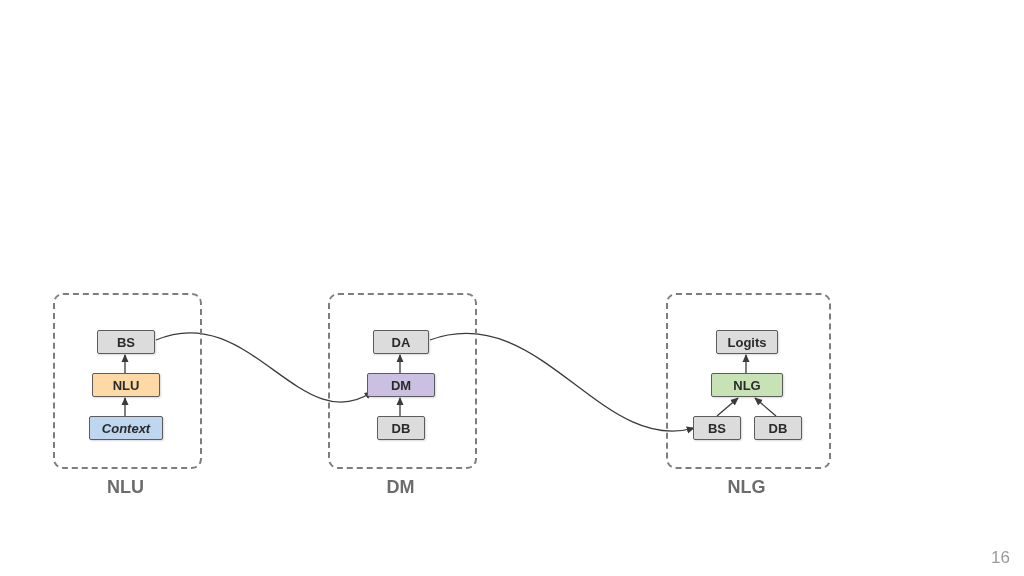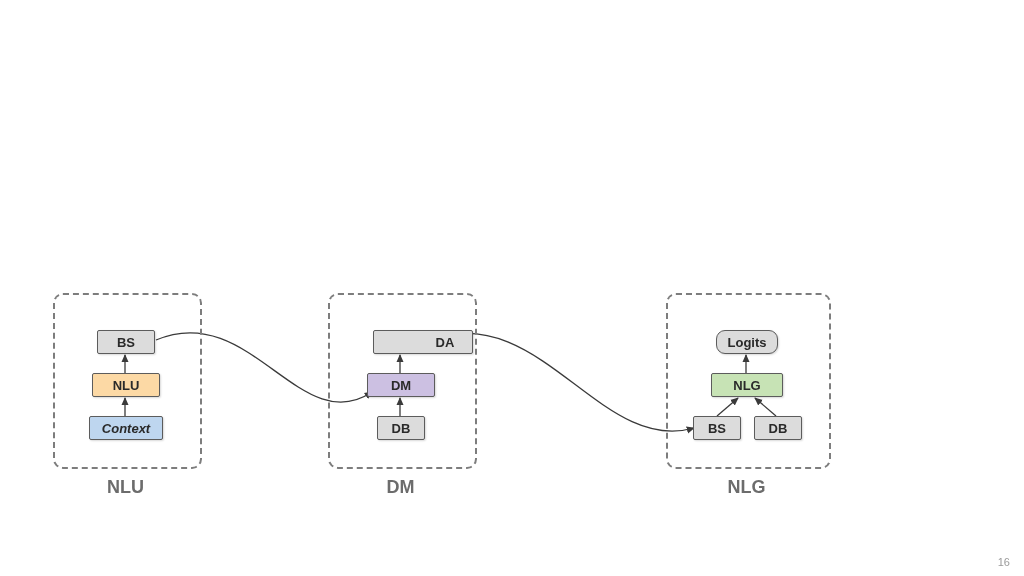--- a/index.html
+++ b/index.html
@@ -1,21 +1,21 @@
 <!DOCTYPE html>
 <html><head>
 <meta charset="utf-8">
 <style>
   html,body{margin:0;padding:0;width:1024px;height:576px;background:#fff;
             font-family:Georgia,'Times New Roman',serif;color:#000;overflow:hidden;}
   .slide{position:relative;width:1024px;height:576px;}
   .title{position:absolute;left:40px;top:54px;font-size:34px;font-weight:900;}
   .subtitle{position:absolute;left:40px;top:134px;font-size:22px;}
   .subtitle b{font-weight:900;}
-  .page-num{position:absolute;right:14px;bottom:8px;font-size:11px;color:#9a9a9a;
+  .page-num{position:absolute;right:14px;bottom:8px;font-size:17px;color:#9a9a9a;
             font-family:Arial,sans-serif;}
   
   .diag{position:absolute;left:0;top:0;width:1024px;height:576px;}
   .module-box{position:absolute;border:2.5px dashed #7d7d7d;border-radius:10px;
               background:transparent;}
   .module-label{position:absolute;font-family:Arial,Helvetica,sans-serif;
                 font-weight:700;font-size:18px;color:#6c6c6c;text-align:center;}
   .cell{position:absolute;border:1px solid #5c5c5c;border-radius:2px;
         font-family:Arial,Helvetica,sans-serif;font-weight:700;font-size:13px;
         color:#2a2a2a;display:flex;align-items:center;justify-content:center;
@@ -58,27 +58,27 @@
       <path d="M430,340 C 540,300 600,455 694,428" fill="none" stroke="#3a3a3a" stroke-width="1.3" marker-end="url(#ah)"></path>
     </svg>
 
     <div class="module-box" style="left:53px;top:293px;width:145px;height:172px;"></div>
     <div class="cell c-gray" style="left:97px;top:330px;width:56px;height:22px;">BS</div>
     <div class="cell c-orange" style="left:92px;top:373px;width:66px;height:22px;">NLU</div>
     <div class="cell c-blue" style="left:89px;top:416px;width:72px;height:22px;font-style:italic;">Context</div>
     <div class="module-label" style="left:53px;top:477px;width:145px;">NLU</div>
 
     <div class="module-box" style="left:328px;top:293px;width:145px;height:172px;"></div>
-    <div class="cell c-gray" style="left:373px;top:330px;width:54px;height:22px;padding-left:44px;">DA</div>
+    <div class="cell c-gray" style="left:373px;top:330px;width:54px;height:22px;">DA</div>
     <div class="cell c-violet" style="left:367px;top:373px;width:66px;height:22px;">DM</div>
     <div class="cell c-gray" style="left:377px;top:416px;width:46px;height:22px;">DB</div>
     <div class="module-label" style="left:328px;top:477px;width:145px;">DM</div>
 
     <div class="module-box" style="left:666px;top:293px;width:161px;height:172px;"></div>
-    <div class="cell c-gray" style="left:716px;top:330px;width:60px;height:22px;border-radius:9px;">Logits</div>
+    <div class="cell c-gray" style="left:716px;top:330px;width:60px;height:22px;">Logits</div>
     <div class="cell c-green" style="left:711px;top:373px;width:70px;height:22px;">NLG</div>
     <div class="cell c-gray" style="left:693px;top:416px;width:46px;height:22px;">BS</div>
     <div class="cell c-gray" style="left:754px;top:416px;width:46px;height:22px;">DB</div>
     <div class="module-label" style="left:666px;top:477px;width:161px;">NLG</div>
 
   </div>
 
   <div class="page-num">16</div>
 </div>
 

